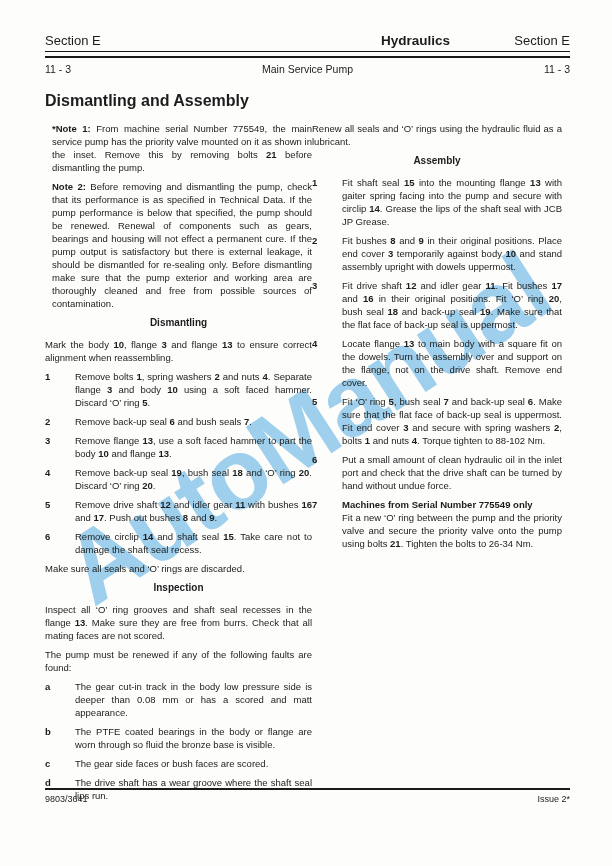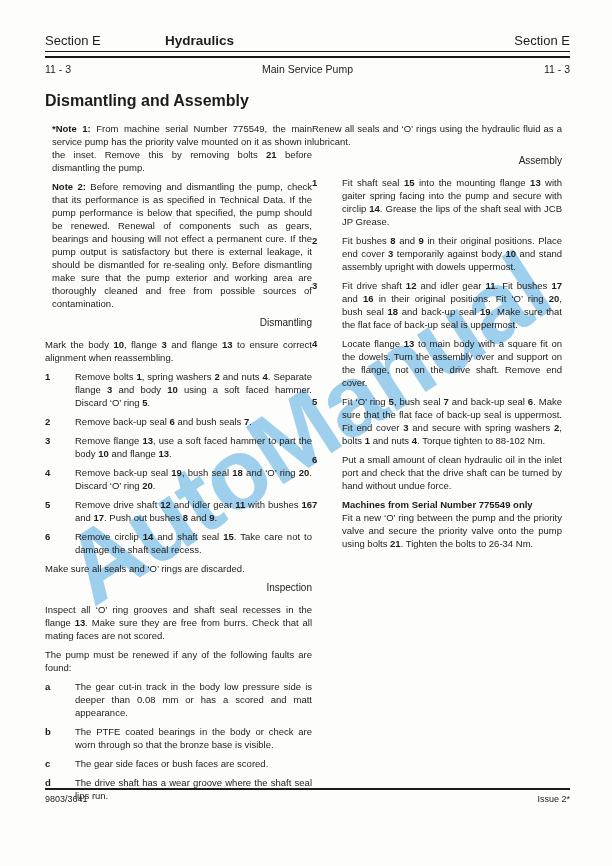--- a/index.html
+++ b/index.html
@@ -11,40 +11,40 @@
     position:absolute;left:14px;top:378px;width:584px;height:100px;
     display:flex;align-items:center;justify-content:center;
     transform:rotate(-33deg);
     font-size:100px;font-weight:bold;letter-spacing:-2px;white-space:nowrap;
     color:#8ac6e9;opacity:.82;z-index:0;pointer-events:none;
   }
 
   header,.title,.cols,footer{position:relative;z-index:1;}
 
   .hrow1{display:flex;align-items:baseline;font-size:13px;}
-  .hrow1 .mid{flex:1;text-align:left;font-weight:bold;font-size:13.5px;}
+  .hrow1 .mid{flex:1;text-align:right;font-weight:bold;font-size:13.5px;}
   .hrow1 .side{width:120px;}
   .hrow1 .side.r{text-align:right;}
   .rule-thin{height:1px;background:#1a1a1a;margin-top:3px;}
   .rule-thick{height:2px;background:#1a1a1a;margin-top:4px;}
   .hrow2{display:flex;align-items:flex-start;font-size:10.5px;margin-top:5px;}
   .hrow2 .mid{flex:1;text-align:center;}
   .hrow2 .side{width:120px;}
   .hrow2 .side.r{text-align:right;}
 
   .title{font-size:16px;font-weight:bold;margin-top:17px;}
 
   .cols{display:flex;margin-top:12px;align-items:flex-start;}
   .col{font-size:9.5px;line-height:13px;text-align:justify;}
   .col.left{width:267px;margin-right:0;}
   .col.right{width:250px;}
 
   .p{margin:0 0 6px;}
   .p.ind{padding-left:7px;}
-  .h{font-weight:normal;font-size:10px;margin:4px 0 9px;text-align:right;}
+  .h{font-weight:bold;font-size:10px;margin:4px 0 9px;text-align:center;}
   .item{display:flex;margin:0 0 6px;}
   .item .marker{flex:none;width:30px;font-weight:bold;}
   .item .itext{flex:1;}
 
   footer{position:absolute;left:45px;right:42px;top:788px;z-index:1;}
   .rule-footer{height:2px;background:#1a1a1a;}
   .frow{display:flex;font-size:9px;margin-top:4px;}
   .frow .fr{margin-left:auto;text-align:left;}
 </style>
 </head>
@@ -104,21 +104,21 @@
         <div class="p">Make sure all seals and ‘O’ rings are discarded.</div>
         <div class="h">Inspection</div>
         <div class="p">Inspect all ‘O’ ring grooves and shaft seal recesses in the flange <b>13</b>. Make sure they are free from burrs. Check that all mating faces are not scored.</div>
         <div class="p">The pump must be renewed if any of the following faults are found:</div>
         <div class="item">
           <span class="marker">a</span>
           <div class="itext">The gear cut-in track in the body low pressure side is deeper than 0.08 mm or has a scored and matt appearance.</div>
         </div>
         <div class="item">
           <span class="marker">b</span>
-          <div class="itext">The PTFE coated bearings in the body or check are worn through so that the bronze base is visible.</div>
+          <div class="itext">The PTFE coated bearings in the body or flange are worn through so fluid the bronze base is visible.</div>
         </div>
         <div class="item">
           <span class="marker">c</span>
           <div class="itext">The gear side faces or bush faces are scored.</div>
         </div>
         <div class="item">
           <span class="marker">d</span>
           <div class="itext">The drive shaft has a wear groove where the shaft seal lips run.</div>
         </div>
       </section>

